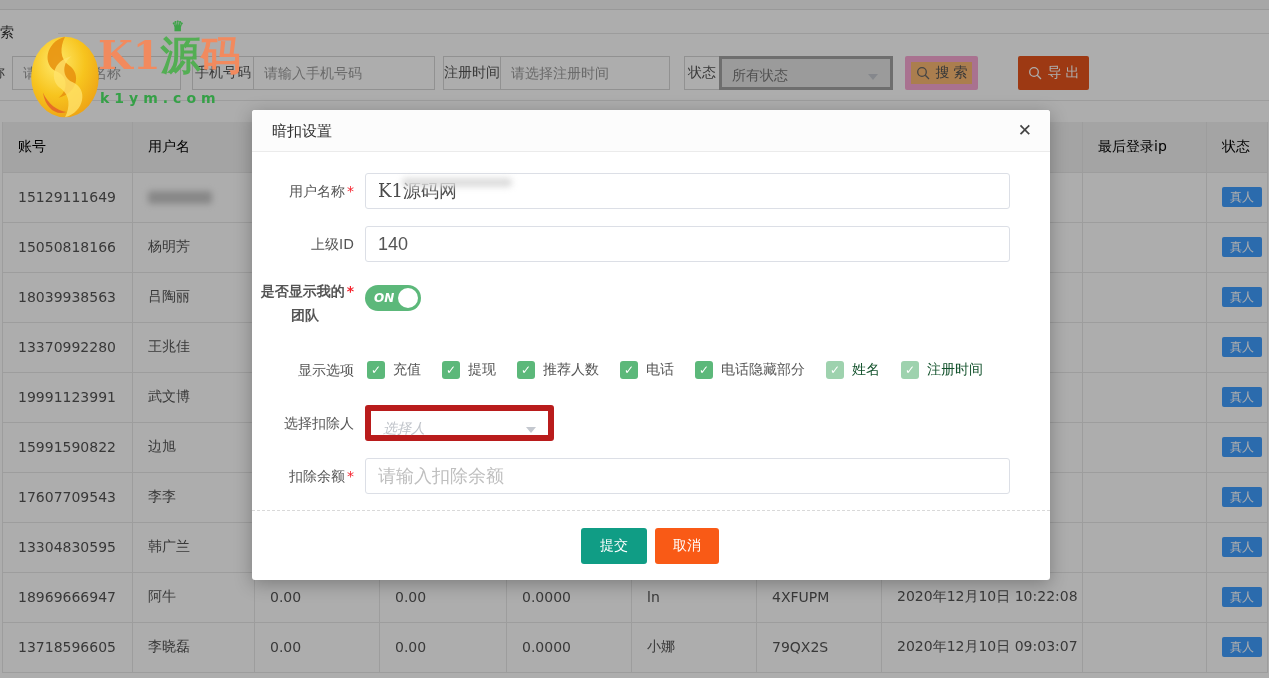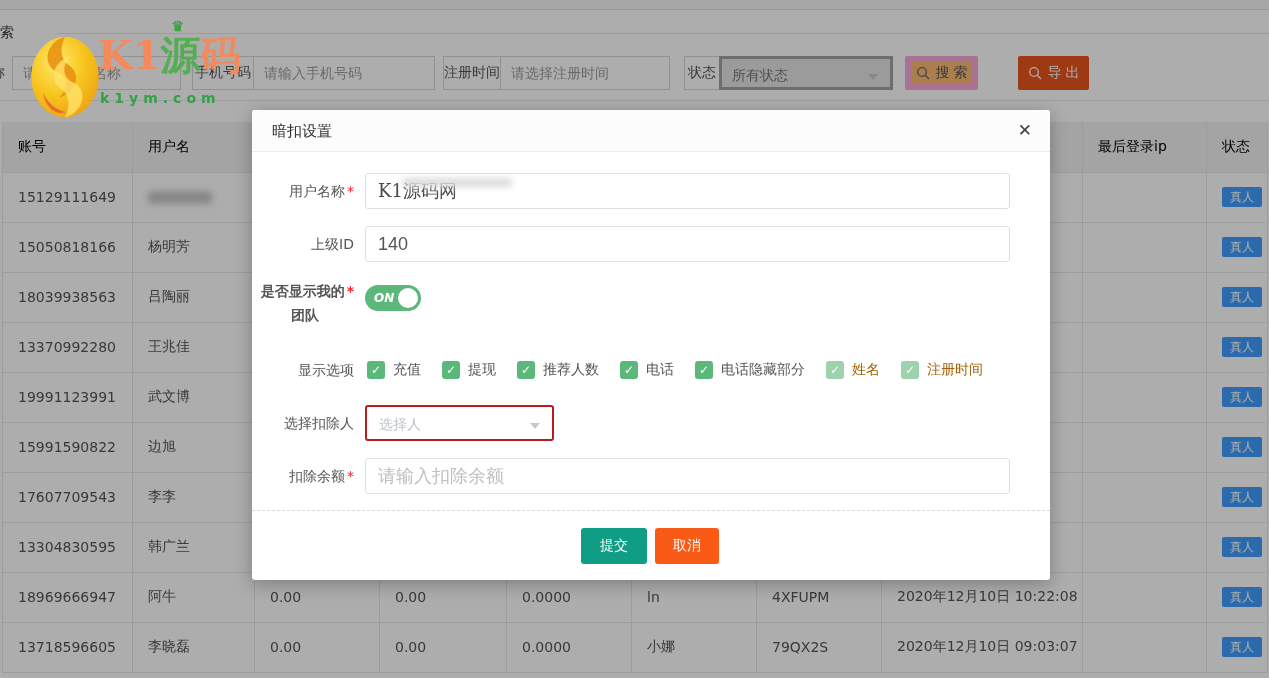--- a/index.html
+++ b/index.html
@@ -64,22 +64,22 @@
   .m-input.serif { font-family:"DejaVu Serif","Liberation Serif",serif; color:#4a4a4a; }
   .smudge { position:absolute; left:150px; top:68px; width:110px; height:9px; background:#dcdcdc; border-radius:4px; filter:blur(3px); pointer-events:none; }
   .toggle { position:absolute; left:113px; top:175px; width:56px; height:26px; background:#5cb87a; border-radius:13px; cursor:pointer;font-style:italic; }
   .t-text { position:absolute; left:9px; top:6px; font-size:12px; font-weight:bold; color:#fff; }
   .t-knob { position:absolute; right:3px; top:3px; width:20px; height:20px; background:#fff; border-radius:50%; }
   .cb-group { position:absolute; left:115px; top:248px; height:24px; display:flex; align-items:center; }
   .cb-item { display:flex; align-items:center; margin-right:21px; cursor:pointer; }
   .cb-box { width:18px; height:18px; background:#5cb87a; border-radius:3px; color:#fff; font-size:12px; font-weight:bold; display:flex; align-items:center; justify-content:center; }
   .cb-label { margin-left:8px; font-size:14px; color:#555; }
   .cb-item.disabled .cb-box { background:#9ed2ae; }
-  .cb-item.disabled .cb-label { color:#a16207; }
-  .m-select { position:absolute; left:113px; top:295px; width:189px; height:36px; border:2px solid #b91c1c; border-radius:3px; cursor:pointer; }
+  .cb-item.disabled .cb-label { color:#14532d; }
+  .m-select { position:absolute; left:113px; top:295px; width:189px; height:36px; border:6px solid #b91c1c; border-radius:3px; cursor:pointer;font-style:italic; }
   .m-select .ph { position:absolute; left:12px; top:9px; font-size:14px; color:#bfc3c9; }
   .m-select .caret { top:16px; }
   .m-dash { position:absolute; left:0; right:0; top:400px; border-top:1px dashed #d9d9d9; }
   .m-submit, .m-cancel { position:absolute; top:418px; height:36px; border:none; border-radius:3px; color:#fff; font-size:14px; cursor:pointer; }
   .m-submit { left:329px; width:66px; background:#109d85; }
   .m-cancel { left:403px; width:64px; background:#f95a16; }
 </style>
 </head>
 <body>
 

